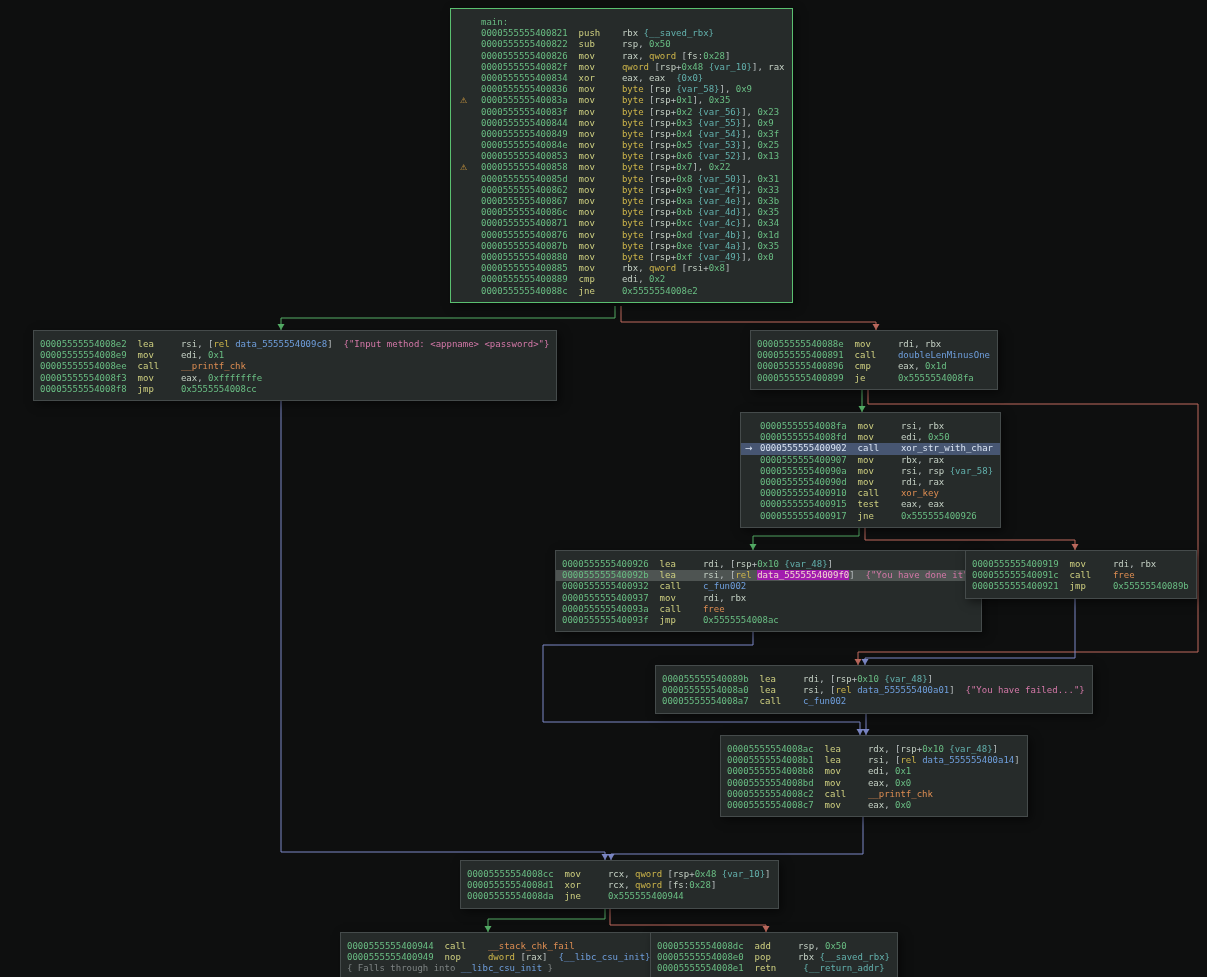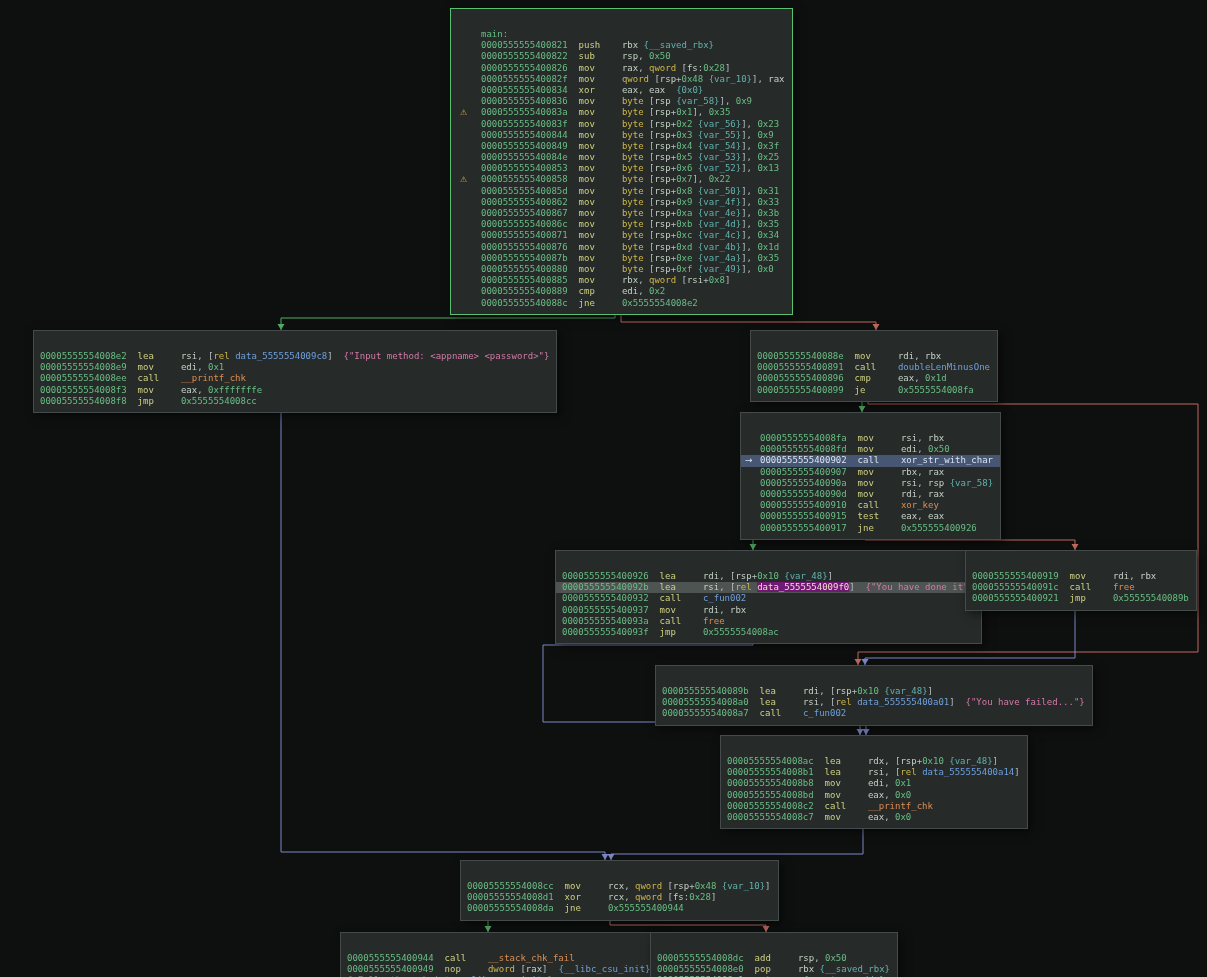--- a/index.html
+++ b/index.html
@@ -1,31 +1,31 @@
 <!DOCTYPE html>
 <html><head>
 <meta charset="utf-8">
 <style>
   html,body{margin:0;padding:0;background:#0e0f0f;width:1207px;height:977px;overflow:hidden}
   .canvas{position:relative;width:1207px;height:977px;font-family:"DejaVu Sans Mono","Liberation Mono",monospace;font-size:9px}
   #edge-layer{position:absolute;left:0;top:0;width:1207px;height:977px}
-  .block{position:absolute;background:#262b2a;border:1px solid #454b4b;box-shadow:3px 3px 9px rgba(0,0,0,.5);padding:20px 0 5px 0;white-space:pre}
+  .block{position:absolute;background:#262b2a;border:1px solid #454b4b;box-shadow:3px 3px 9px rgba(0,0,0,.5);padding:8px 0 5px 0;white-space:pre}
   .block.current{border-color:#5abf70}
   .row{position:relative;display:block;height:11.2px;line-height:11.2px;padding:0 7px 0 var(--gut,6px)}
   .row.hl-sel{background:#475672}
   .row.hl-sel span{color:#d9e4f3}
   .row.hl-gray{background:#4e5452}
   .marker{position:absolute;top:0;font-family:"DejaVu Sans","Liberation Sans",sans-serif;font-size:8px}
   .m-warn{color:#dfa440}
   .m-ptr{color:#cfd8e3;font-size:9px}
   .t-addr{color:#69bd83}.t-lbl{color:#69bd83}.t-mn{color:#cfd080}.t-reg{color:#c5d1c5}
   .t-num{color:#69bd83}.t-kw{color:#cdb54a}.t-ann{color:#62b0ac}.t-data{color:#6f9fdd}
   .t-str{color:#d478a8}.t-fn{color:#dd8d52}.t-loc{color:#6f9fdd}.t-pln{color:#b9bfc0}
   .t-gray{color:#7d8383}
-  .row.hl-gray .t-datahl{background:#701a75;color:#f3d9cf}
+  .row.hl-gray .t-datahl{background:#a21caf;color:#f3d9cf}
 </style>
 </head>
 <body>
 
 <div class="canvas">
   <svg id="edge-layer" viewBox="0 0 1207 977" xmlns="http://www.w3.org/2000/svg">
       <polyline points="615,306 615,318 281,318 281,330" fill="none" stroke="#54ae66" stroke-width="1"></polyline>
       <path d="M277.5,324L284.5,324L281,330Z" fill="#54ae66"></path>
       <polyline points="621,306 621,322 876,322 876,330" fill="none" stroke="#bf6a5e" stroke-width="1"></polyline>
       <path d="M872.5,324L879.5,324L876,330Z" fill="#bf6a5e"></path>

